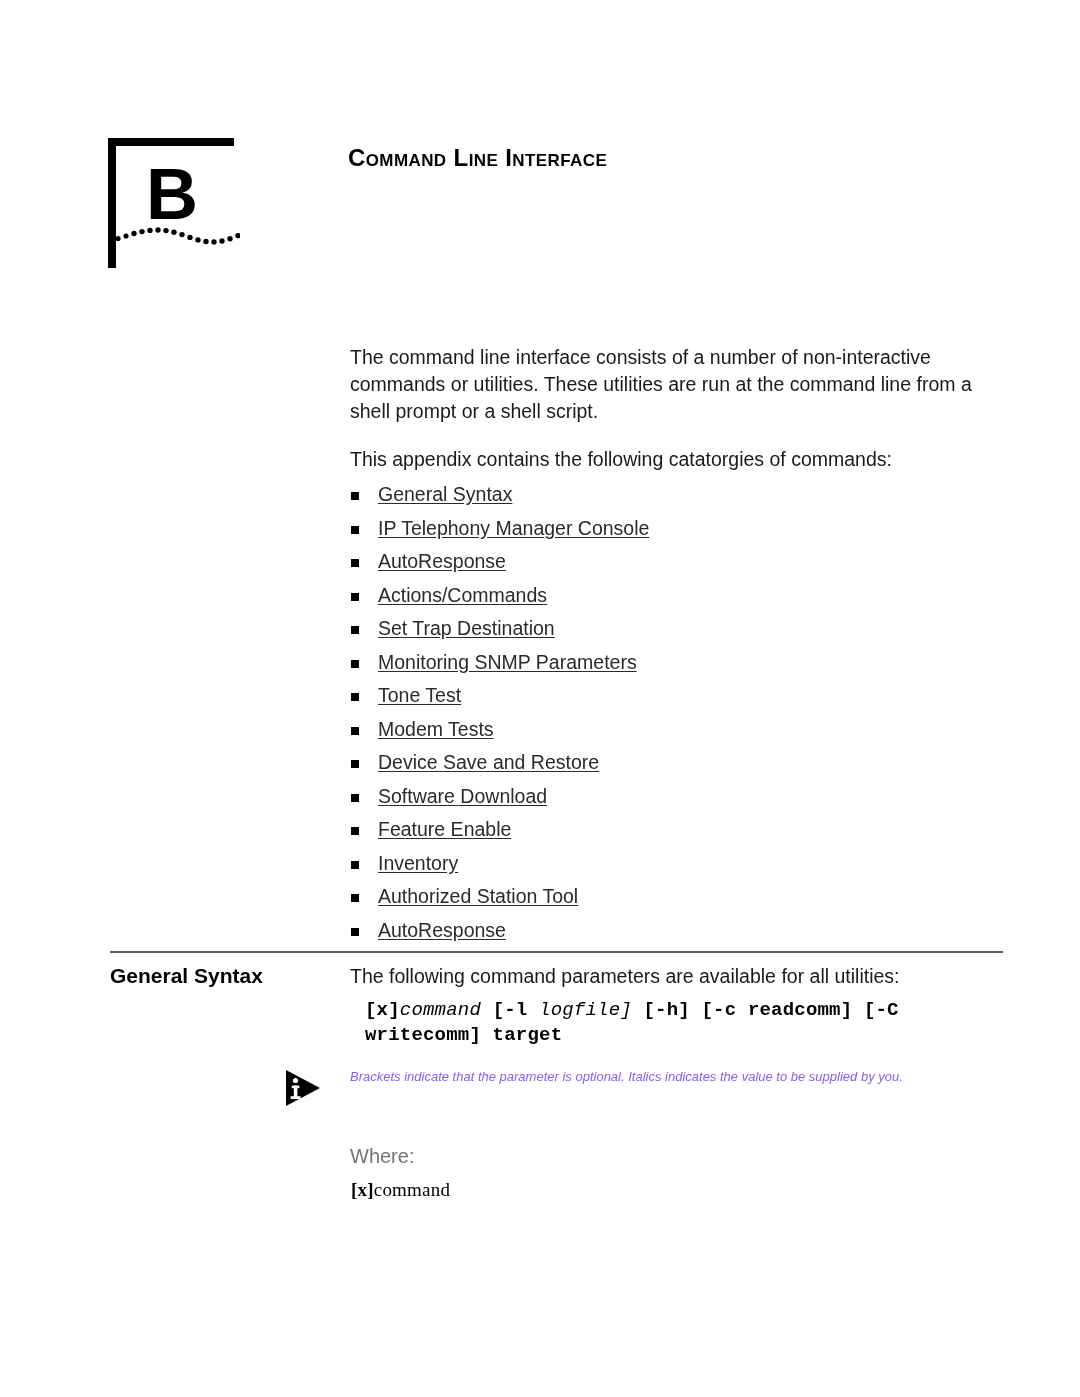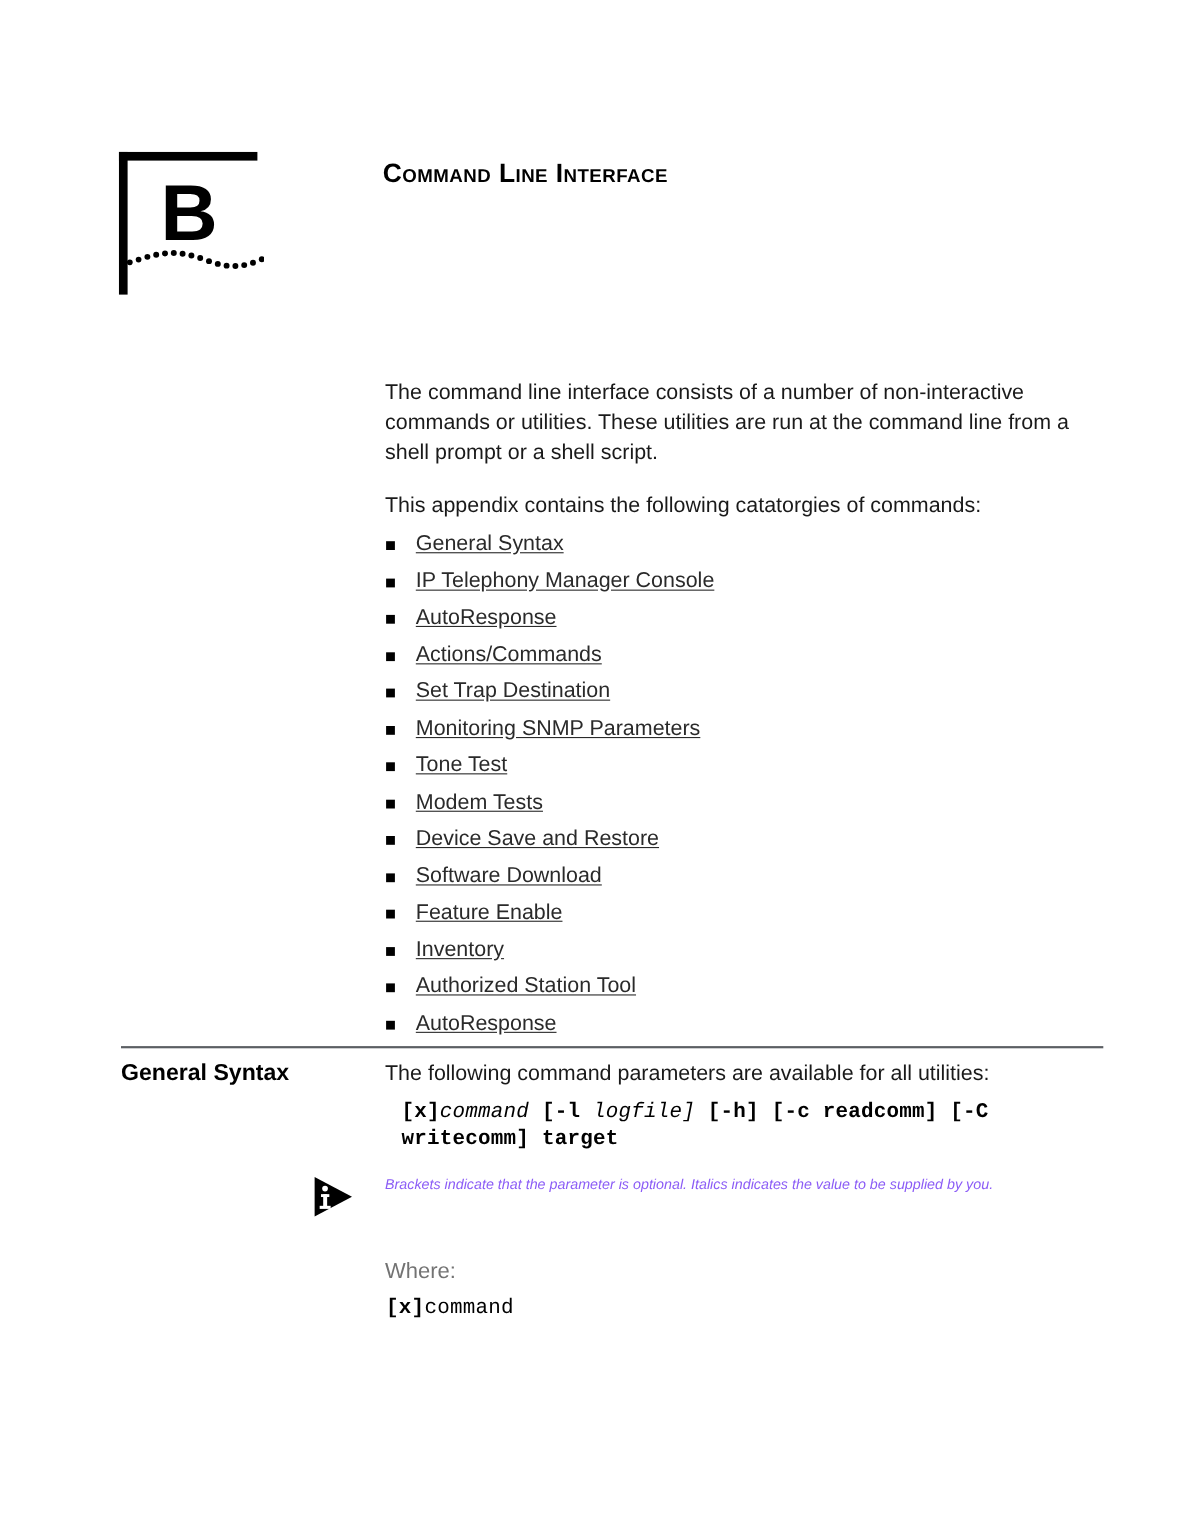--- a/index.html
+++ b/index.html
@@ -174,21 +174,21 @@
     left: 350px;
     top: 1143px;
     font-size: 20px;
     line-height: 27px;
     color: #737373;
   }
   #where-code {
     position: absolute;
     left: 351px;
     top: 1177px;
-    font-family: Liberation Mono, monospace;
+    font-family: Liberation Serif, serif;
     font-size: 19px;
     line-height: 25px;
     color: #000;
     letter-spacing: 0.2px;
   }
   #where-code .b { font-weight: bold; }
 </style>
 </head>
 <body>
 

